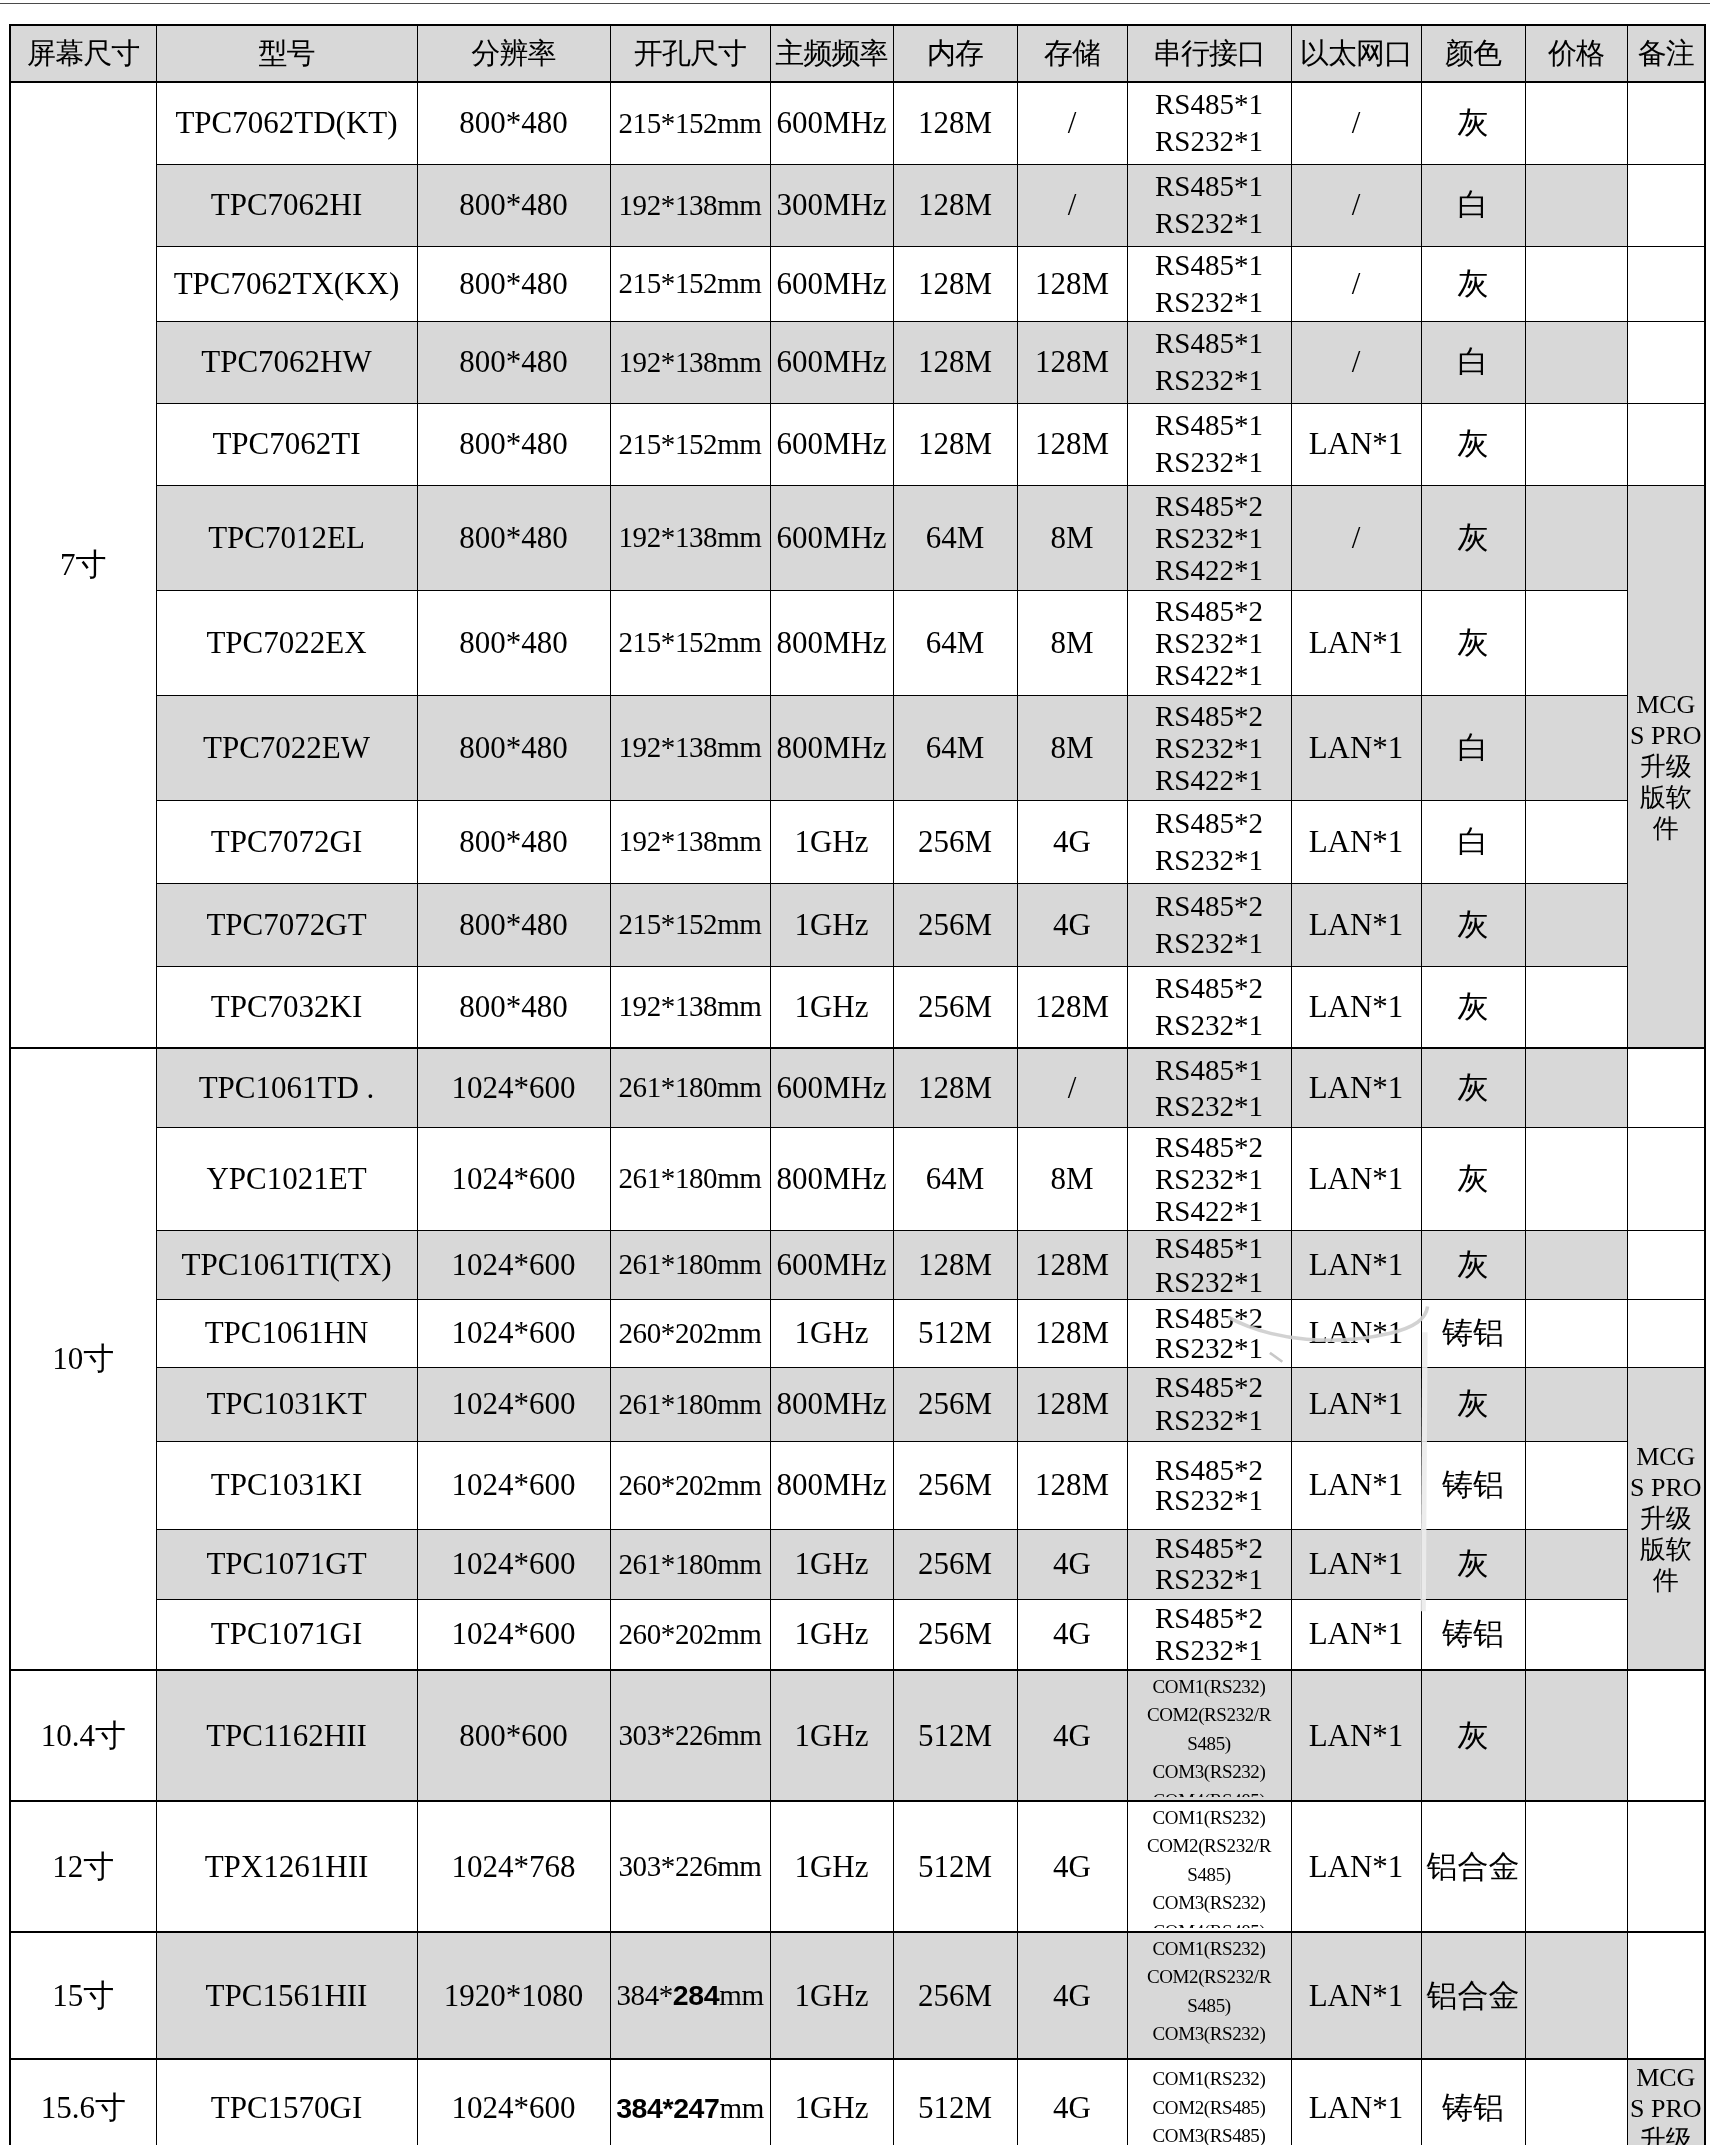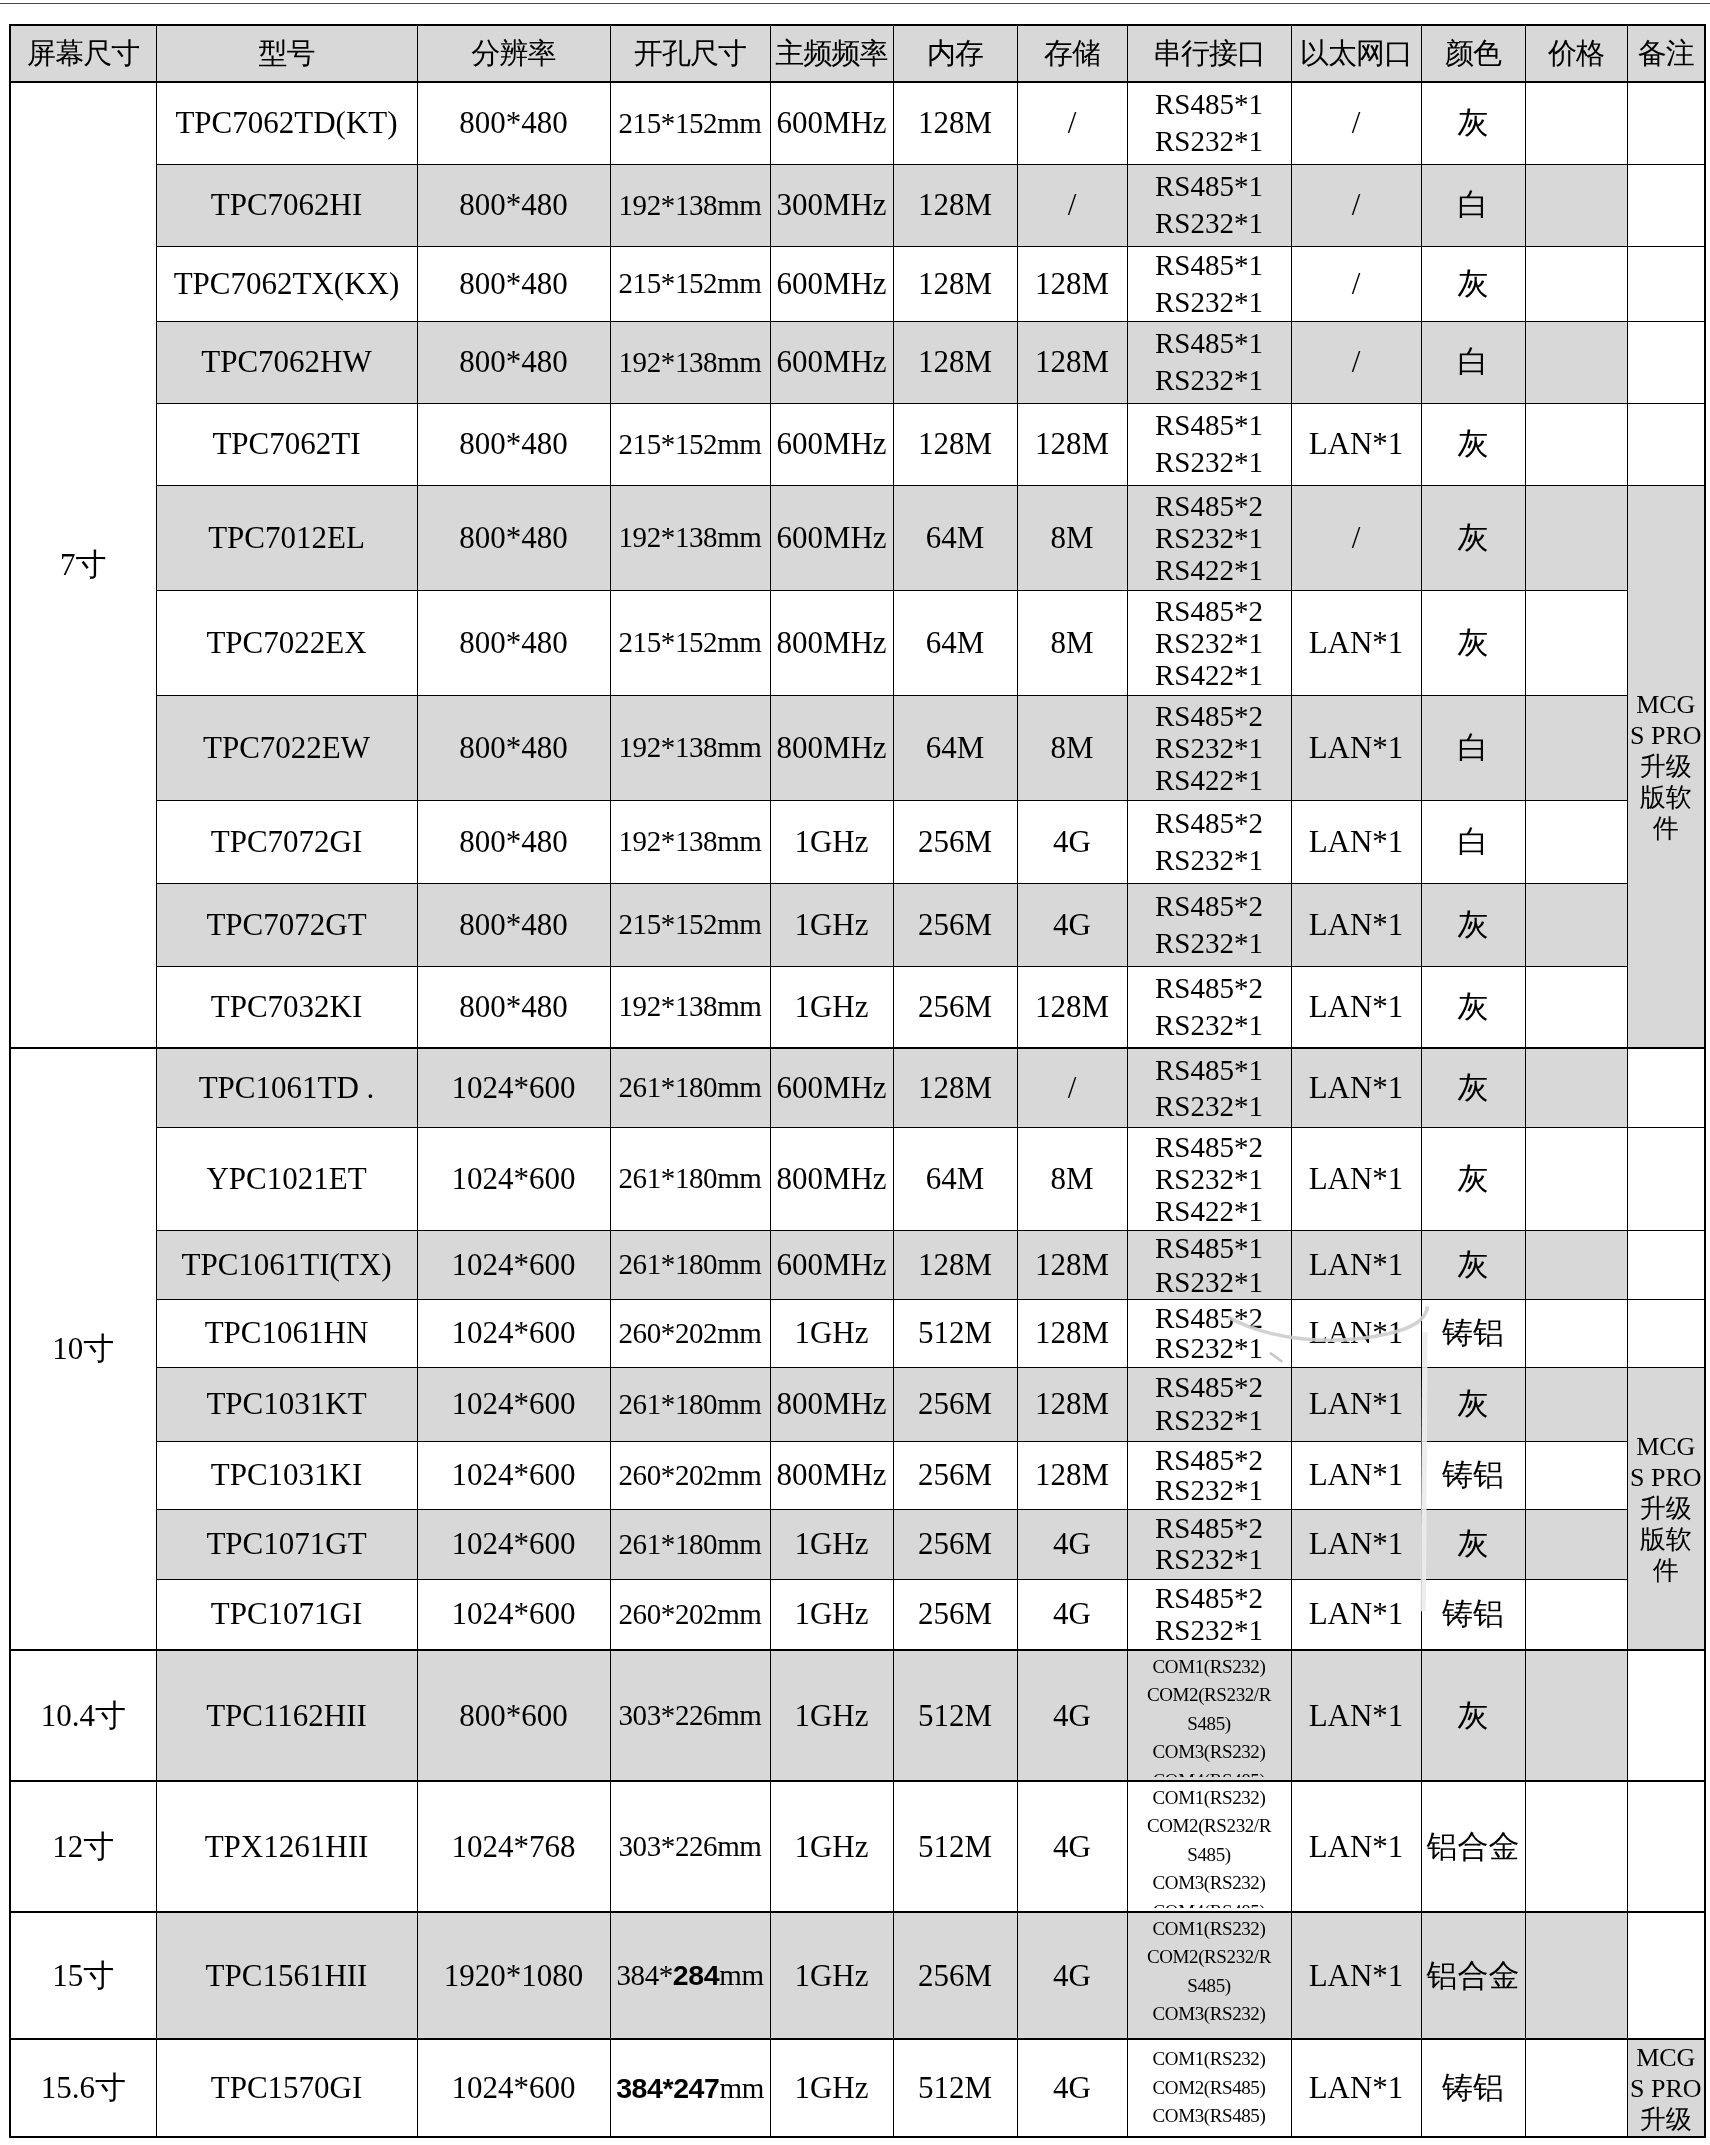--- a/index.html
+++ b/index.html
@@ -390,21 +390,21 @@
             <div>RS232*1</div>
           </div>
         </td>
         <td class="shaded">LAN*1</td>
         <td class="shaded">灰</td>
         <td class="shaded"></td>
         <td class="note-cell note-shaded" rowspan="4">
           <div class="note-text">MCGS PRO 升级版软件</div>
         </td>
       </tr>
-      <tr style="height: 68px;">
+      <tr style="height: 88px;">
         <td>TPC1031KI</td>
         <td>1024*600</td>
         <td class="cutout-cell">260*202mm</td>
         <td>800MHz</td>
         <td>256M</td>
         <td>128M</td>
         <td class="serial-cell">
           <div class="serial-wrap" style="line-height: 30px;">
             <div>RS485*2</div>
             <div>RS232*1</div>

